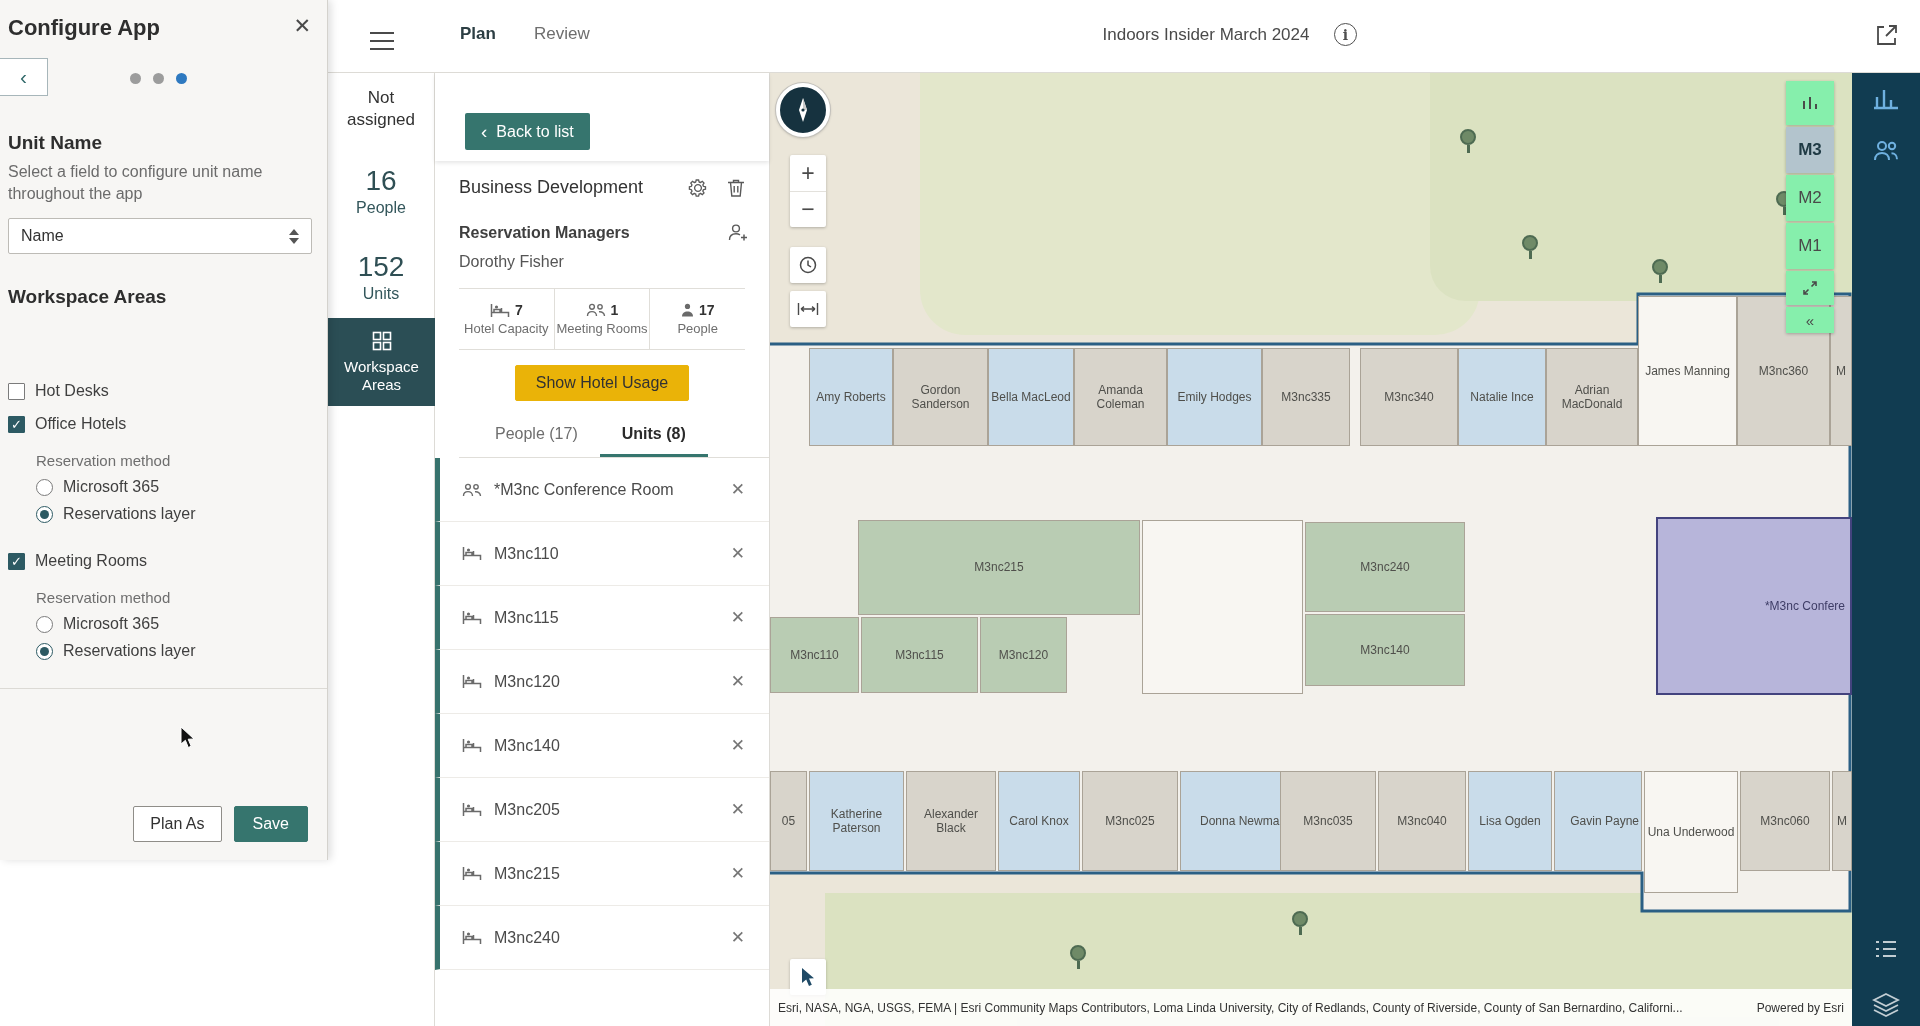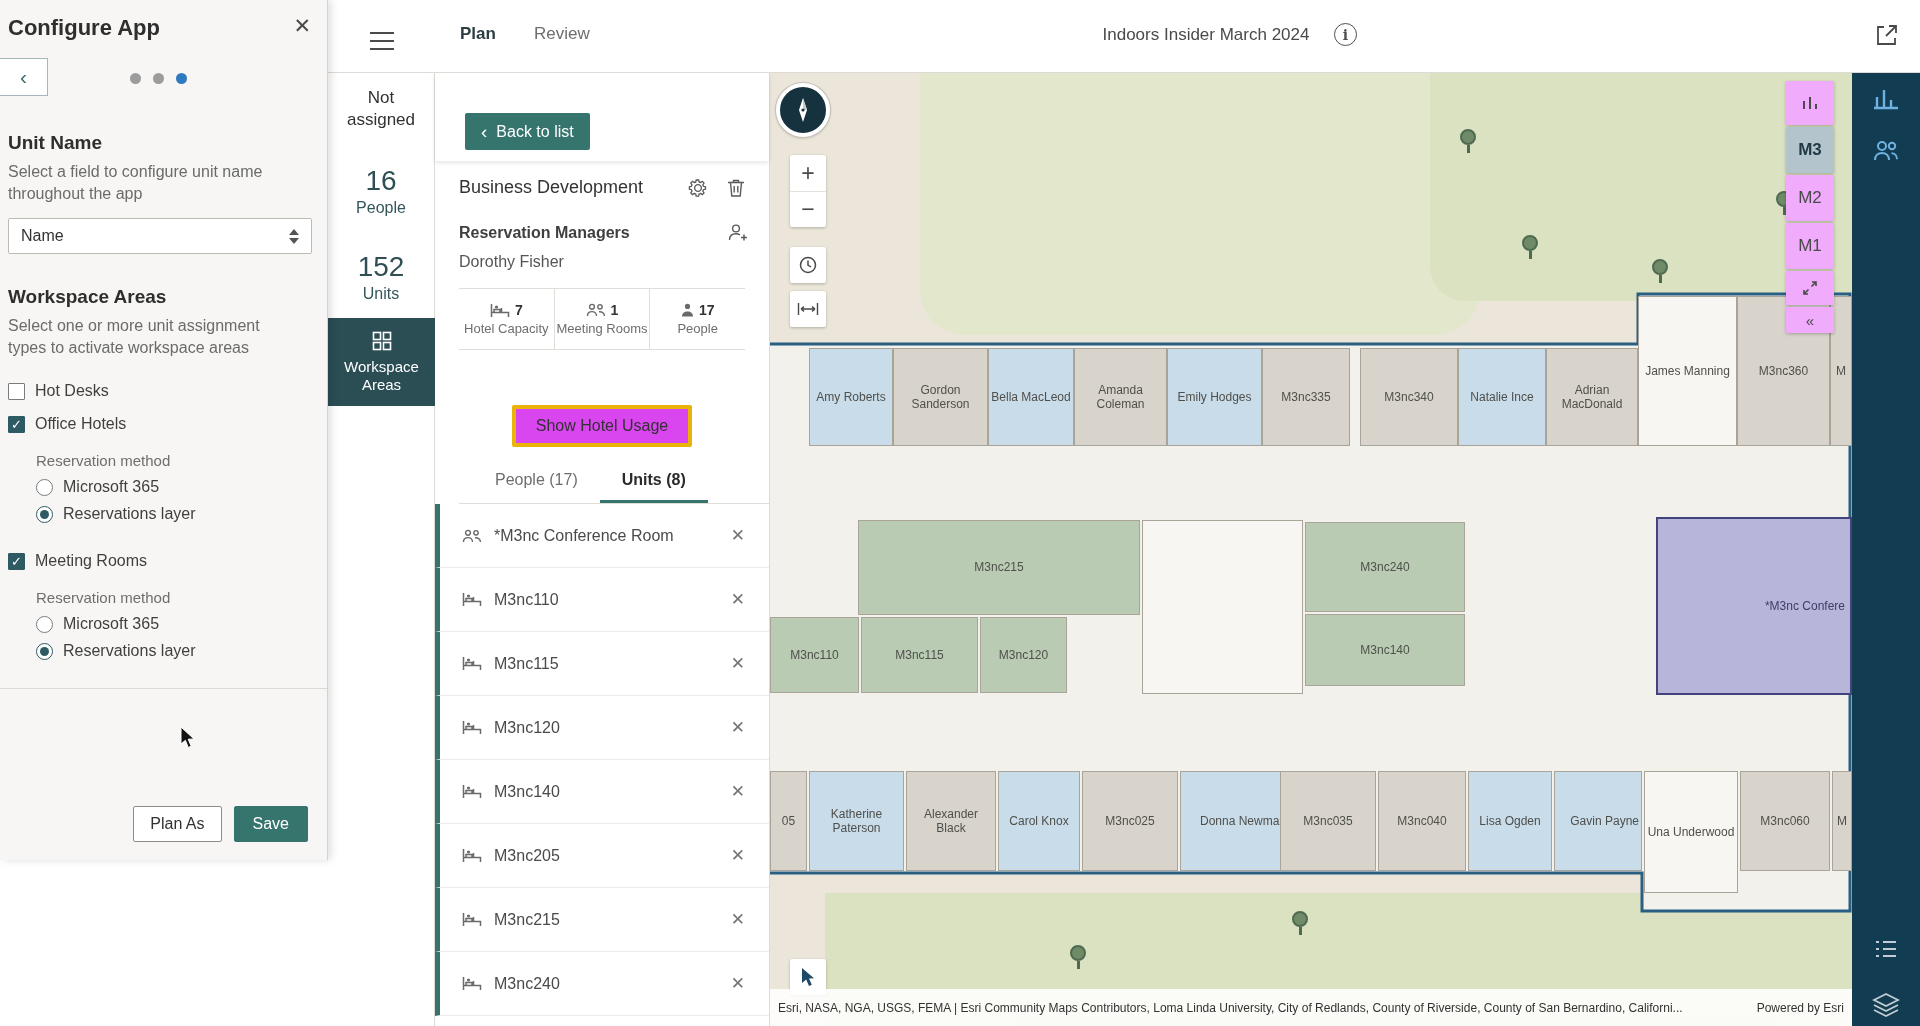--- a/index.html
+++ b/index.html
@@ -51,22 +51,22 @@
   .manager-name { margin-top:10px; font-size:16px; color:#555; }
   .stats-row { margin-top:17px; margin-right:24px; border-top:1px solid #e0ded9; border-bottom:1px solid #e0ded9;
     display:flex; height:62px; }
   .stat-cell { flex:1; border-right:1px solid #e0ded9; display:flex; flex-direction:column;
     align-items:center; justify-content:center; gap:3px; }
   .stat-cell:last-child { border-right:none; }
   .stat-top { display:flex; align-items:center; gap:5px; font-size:14px; color:#333; font-weight:bold; }
   .stat-top .sicon { color:#6a6a6a; display:flex; }
   .stat-label { font-size:13px; color:#6e6e6e; }
   .usage-wrap { text-align:center; margin-top:15px; margin-right:24px; }
-  .usage-wrap button { background:#d946ef; border:4px solid #eab308; border-radius:2px; font-size:16px;
-    color:#323232; padding:8px 20px; cursor:pointer; font-family:inherit;margin-top:40px; }
+  .usage-wrap button { background:#eab308; border:1px solid #eab308; border-radius:2px; font-size:16px;
+    color:#323232; padding:8px 20px; cursor:pointer; font-family:inherit; }
   .tabs-row { display:flex; margin-top:16px; margin-right:0; border-bottom:1px solid #e0ded9; padding-left:14px; }
   .dtab { font-size:16px; color:#6e6e6e; padding:8px 22px 11px; cursor:pointer; }
   .dtab.active { color:#2b2b2b; font-weight:bold; border-bottom:3px solid #36756e; }
   .unit-list { margin-left:-24px; }
   .unit-row { display:flex; align-items:center; height:64px; border-bottom:1px solid #edebe7;
     border-left:5px solid #37726d; background:#fff; cursor:pointer; }
   .unit-icon { margin-left:22px; color:#6a6a6a; display:flex; width:22px; }
   .unit-name { margin-left:10px; font-size:16px; color:#4a4a4a; }
   .unit-x { margin-left:auto; margin-right:24px; color:#767676; font-size:17px; cursor:pointer; }
 
@@ -135,21 +135,21 @@
   .zoom-box { position:absolute; left:20px; top:82px; width:36px; background:#fff; border-radius:2px;
     box-shadow:0 1px 3px rgba(0,0,0,.25); }
   .zoom-btn { width:36px; height:36px; display:flex; align-items:center; justify-content:center;
     font-size:23px; color:#4a4a4a; cursor:pointer; }
   .zoom-btn + .zoom-btn { border-top:1px solid #e3e1dc; }
   .tool-btn { position:absolute; left:20px; width:36px; height:36px; background:#fff; border-radius:2px;
     box-shadow:0 1px 3px rgba(0,0,0,.25); display:flex; align-items:center; justify-content:center;
     color:#4a4a4a; cursor:pointer; }
   .t-clock { top:174px; } .t-measure { top:218px; } .t-select { top:886px; }
   .floor-sel { position:absolute; left:1016px; top:8px; width:48px; display:flex; flex-direction:column; gap:2px; }
-  .floor-head, .floor-btn, .floor-foot { width:48px; background:#f0abfc; box-shadow:0 1px 3px rgba(0,0,0,.25);
+  .floor-head, .floor-btn, .floor-foot { width:48px; background:#86efac; box-shadow:0 1px 3px rgba(0,0,0,.25);
     display:flex; align-items:center; justify-content:center; cursor:pointer; color:#4a4a4a; }
   .floor-head { height:44px; }
   .floor-btn { height:46px; font-size:17px; }
   .floor-btn.active { background:#b3c4cd; color:#1f3a44; font-weight:bold; }
   .floor-foot { height:34px; }
   .floor-collapse { height:26px; font-size:15px; }
   .attribution { position:absolute; left:0; right:0; bottom:0; height:37px; background:rgba(255,255,255,.87);
     display:flex; align-items:center; font-size:12px; color:#323232; padding:0 8px; white-space:nowrap; }
   .attr-text { overflow:hidden; text-overflow:ellipsis; flex:1; }
   .powered { margin-left:12px; flex:0 0 auto; }
@@ -601,21 +601,20 @@
   <div class="cfg-desc" style="top:161px;">Select a field to configure unit name throughout the app</div>
   <div class="cfg-select">
     <span>Name</span>
     <span class="spinner">
         <i class="spin-up"></i>
         <i class="spin-dn"></i>
       </span>
   </div>
 
   <div class="cfg-h" style="top:286px;">Workspace Areas</div>
-  <div class="cfg-desc" style="top:315px;">Select one or more unit assignment types to activate workspace areas</div>
 
   <div class="check-row" style="top:382px;">
     <span class="cbox"></span>
     <span class="lbl">Hot Desks</span>
   </div>
 
   <div class="check-row" style="top:415px;">
     <span class="cbox on"></span>
     <span class="lbl">Office Hotels</span>
   </div>

